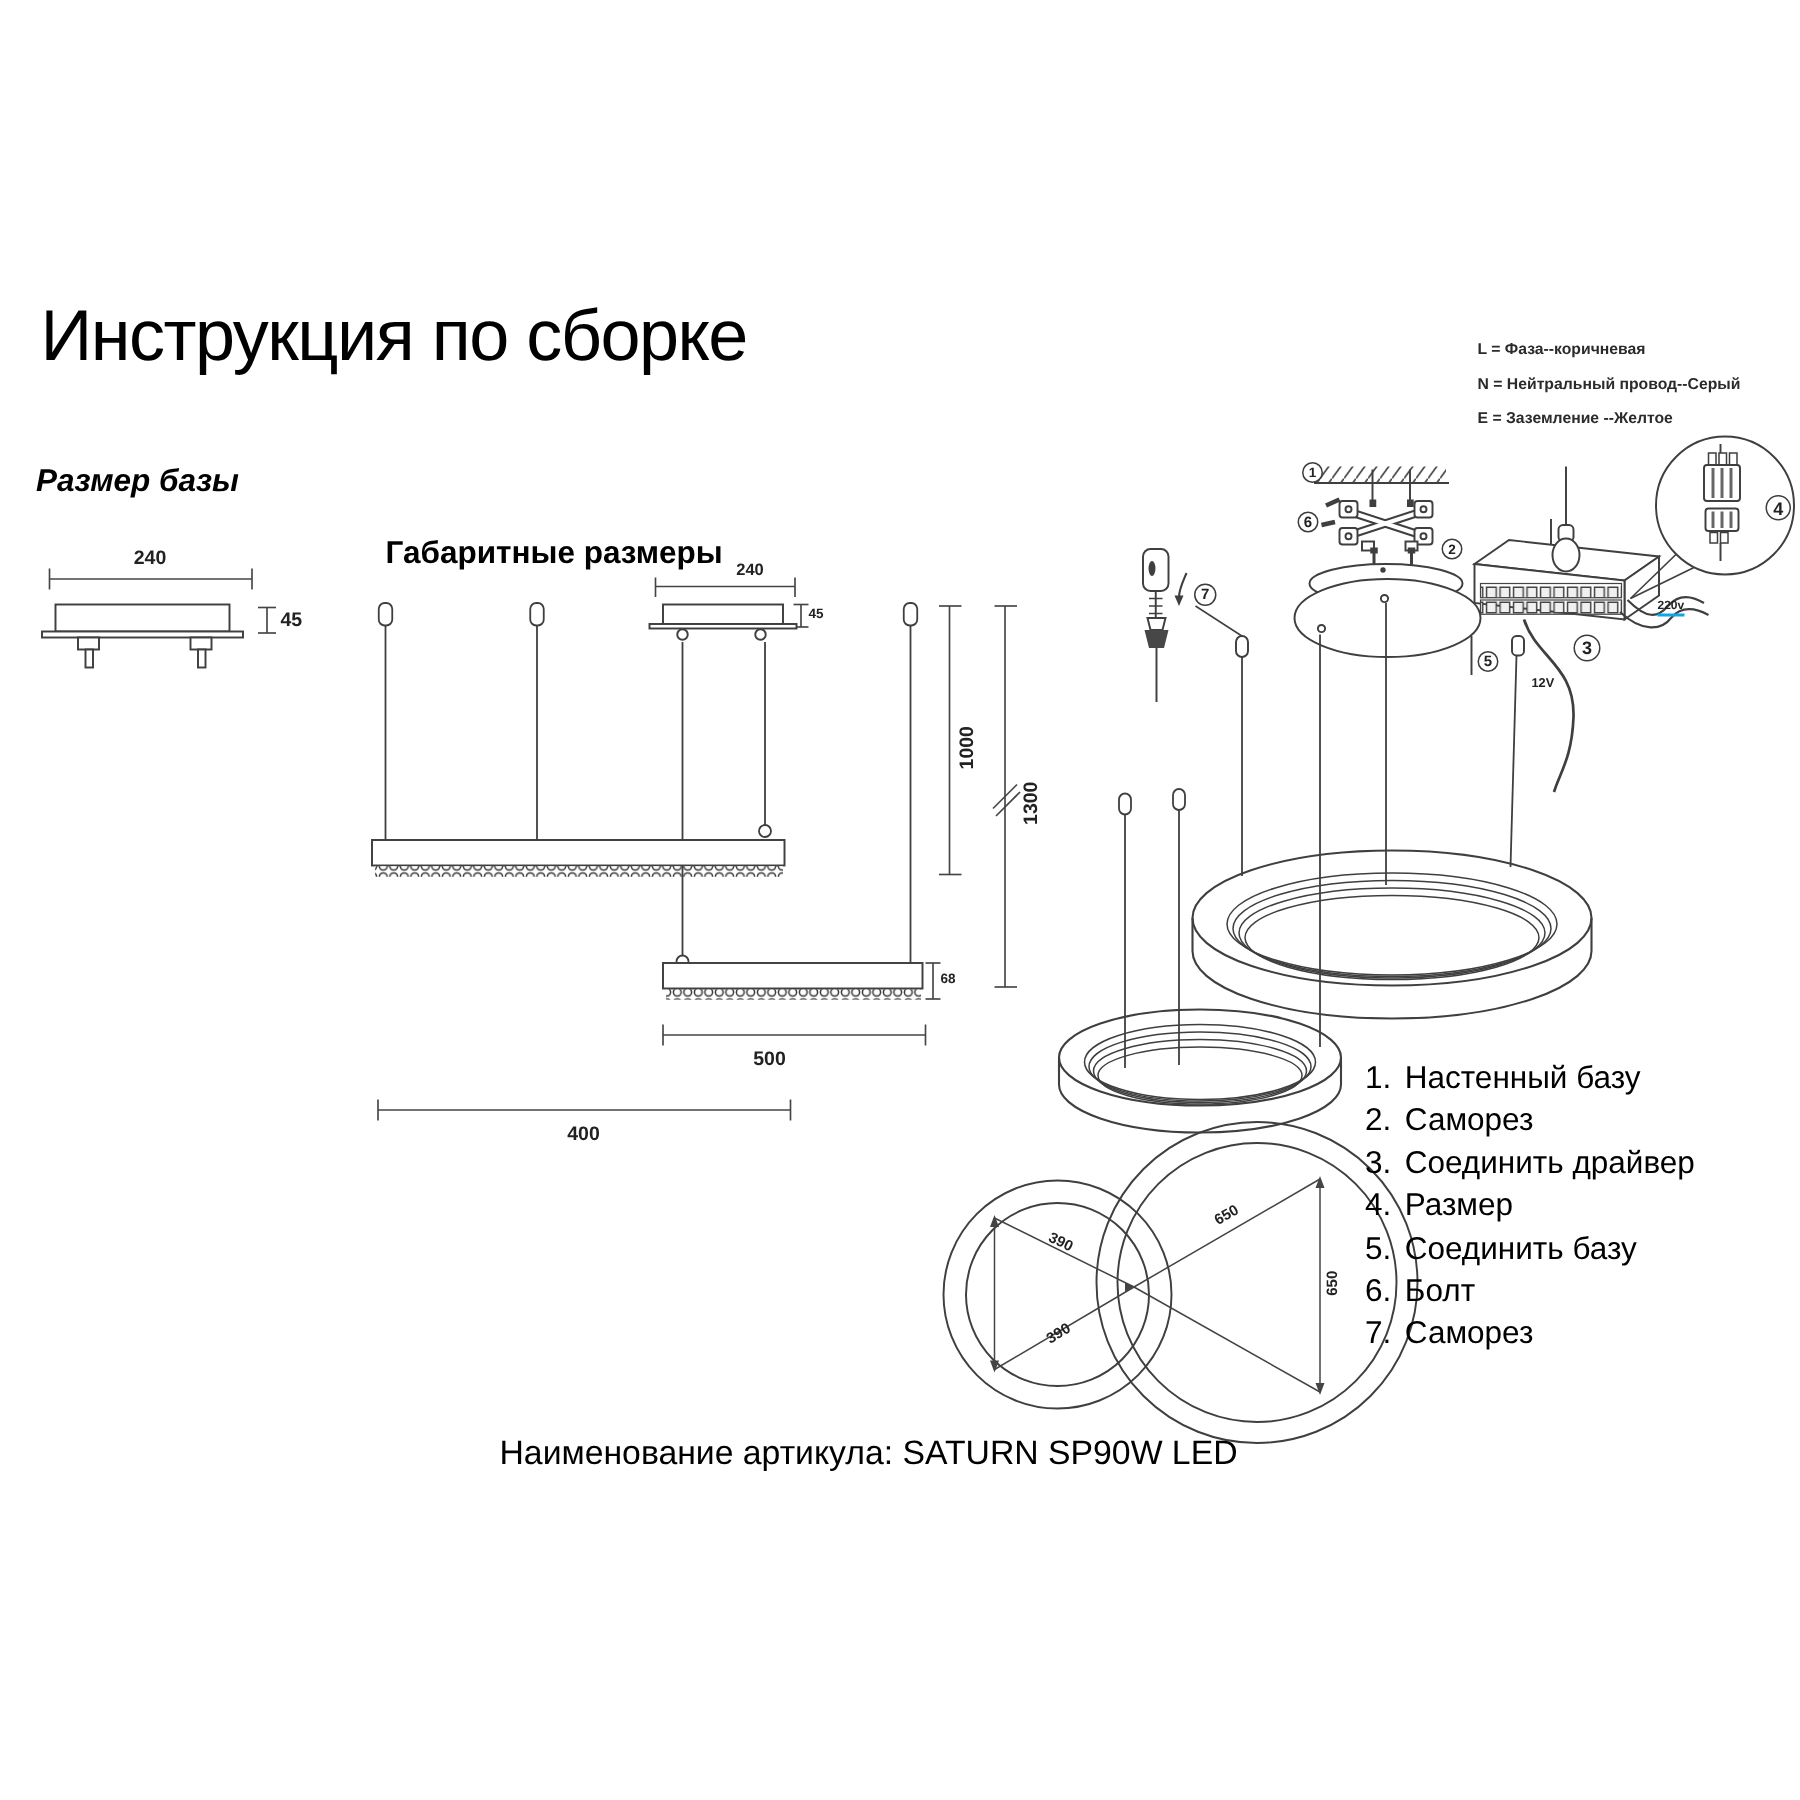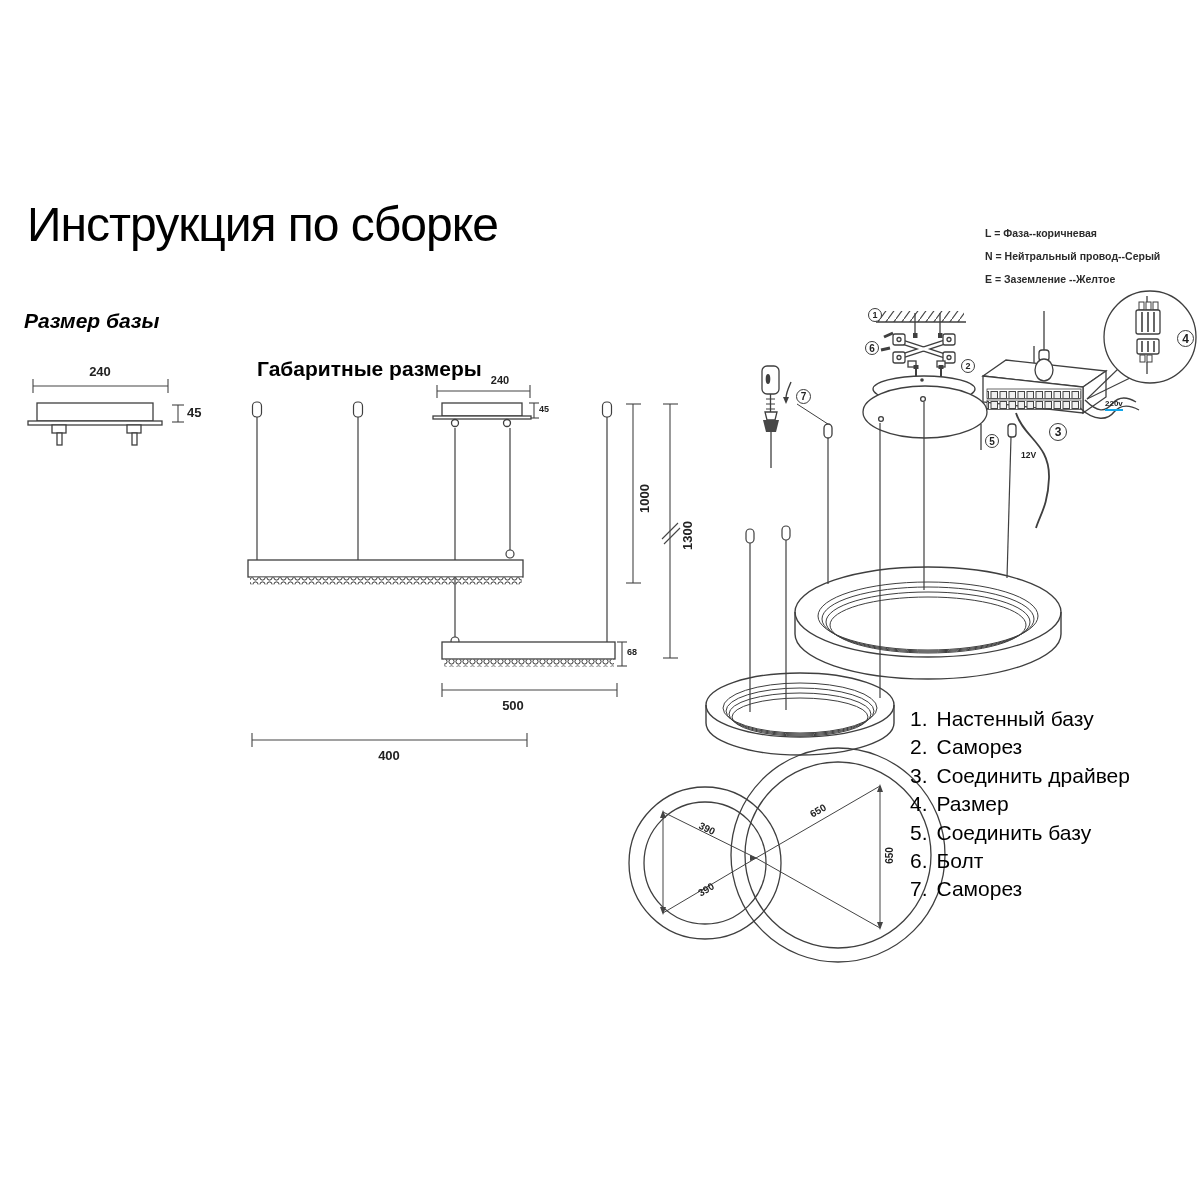--- a/index.html
+++ b/index.html
@@ -328,13 +328,14 @@
     <div class="part-row">
         <span>6.</span>
         <span>Болт</span>
       </div>
     <div class="part-row">
         <span>7.</span>
         <span>Саморез</span>
       </div>
   </div>
 
+  <div class="txt footer">Наименование артикула: SATURN SP90W LED</div>
 </div>
 
 </body></html>

